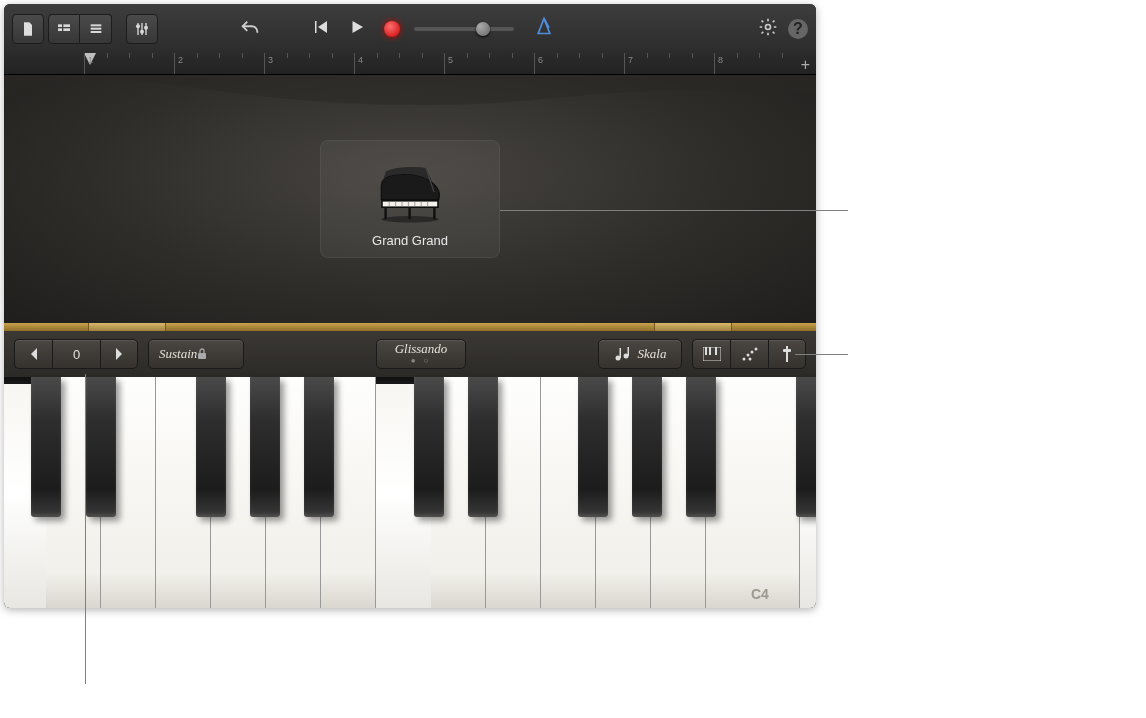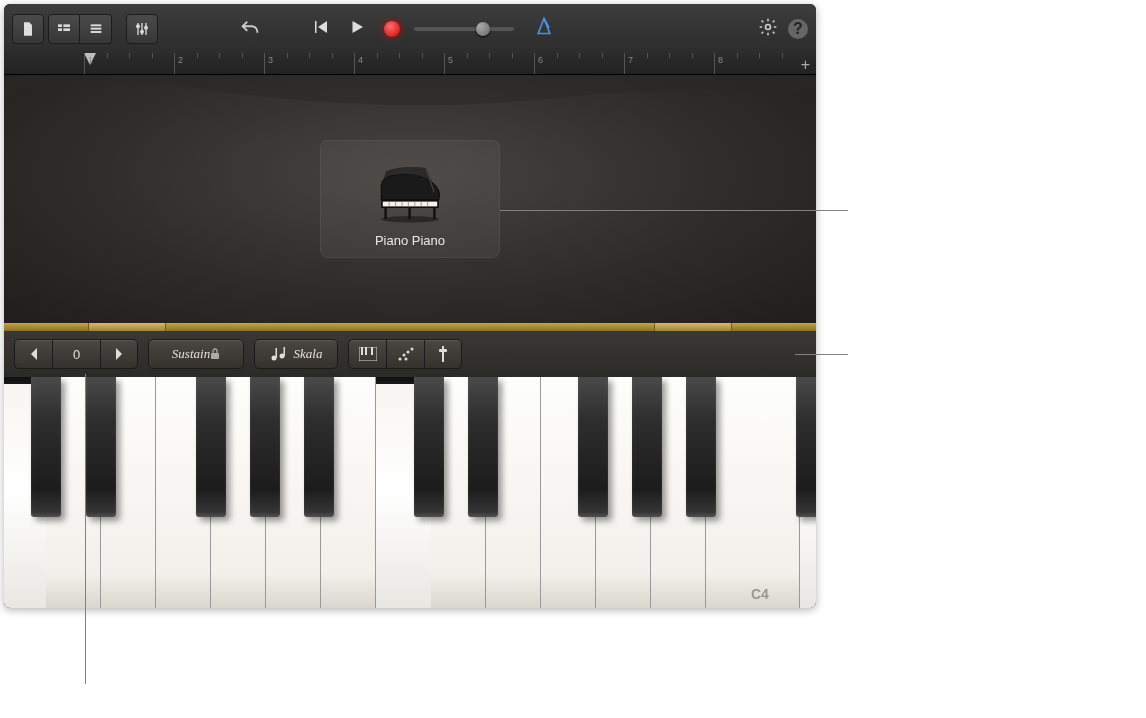--- a/index.html
+++ b/index.html
@@ -39,21 +39,21 @@
   .hinge.l{left:84px;} .hinge.r{right:84px;}
 
   
   .strip { height: 46px; background: linear-gradient(to bottom,#3b3834,#2c2a27); display:flex; align-items:center; padding: 0 10px; gap:10px; position:relative;}
   .seg { height:30px; background: linear-gradient(#4a4642,#35322e); border:1px solid #1a1a1a; border-radius:5px; color:#e4e0d8; display:flex; align-items:center; justify-content:center; font-size:13px; cursor:pointer; box-shadow: inset 0 1px 0 rgba(255,255,255,0.1);}
   .seg.sm { width:38px; }
   .oct { display:flex; }
   .oct .seg { border-radius:0; border-right:none;}
   .oct .seg:first-child{border-top-left-radius:5px;border-bottom-left-radius:5px;}
   .oct .seg:last-child{border-top-right-radius:5px;border-bottom-right-radius:5px;border-right:1px solid #1a1a1a;}
-  .seg.sustain { width:96px; font-style:italic; font-family: Georgia, serif; justify-content:center; padding:4px 10px;}
+  .seg.sustain { width:96px; font-style:italic; font-family: Georgia, serif; justify-content:flex-start; padding:4px 10px;}
   .seg.glis { width:90px; font-style:italic; font-family: Georgia, serif; flex-direction:column; line-height:12px; padding-top:2px;}
   .seg.skala { width:84px; font-style:italic; font-family: Georgia, serif; gap:6px;}
   .dots { font-size:8px; letter-spacing:3px; color:#888;}
   .trio { display:flex; }
   .trio .seg{border-radius:0;border-right:none;}
   .trio .seg:first-child{border-top-left-radius:5px;border-bottom-left-radius:5px;}
   .trio .seg:last-child{border-top-right-radius:5px;border-bottom-right-radius:5px;border-right:1px solid #1a1a1a;}
 
   
   .kbd { height: 231px; position:relative; background: linear-gradient(to bottom, #101010 0%, #181818 3%, #f7f6f2 3%, #fff 50%, #e8e7e2 100%);}
@@ -215,21 +215,21 @@
               <line x1="56" y1="42" x2="56" y2="48"></line>
               <line x1="64" y1="42" x2="64" y2="48"></line>
               <line x1="72" y1="42" x2="72" y2="48"></line>
           </g>
           <rect x="18" y="50" width="3" height="14" fill="#111"></rect>
           <rect x="79" y="50" width="3" height="14" fill="#111"></rect>
           <rect x="48" y="50" width="3" height="14" fill="#111"></rect>
           <line x1="70" y1="0" x2="80" y2="30" stroke="#444" stroke-width="1.5"></line>
         </svg>
       </div>
-      <div class="instr-label">Piano Piano</div>
+      <div class="instr-label">Grand Grand</div>
     </div>
   </div>
 
   <div class="gold">
     <div class="hinge l"></div>
     <div class="hinge r"></div>
   </div>
 
   <div class="strip">
     <div class="oct">
@@ -247,20 +247,26 @@
     </div>
 
     <div class="seg sustain">
       <span>Sustain</span>
       <svg width="10" height="12" viewBox="0 0 10 12" fill="#aaa">
           <rect x="1" y="5" width="8" height="6" rx="1"></rect>
           <path d="M3 5V3a2 2 0 114 0v2" fill="none" stroke="#aaa" stroke-width="1.3"></path>
         </svg>
     </div>
 
+    <div style="flex:1;display:flex;justify-content:center">
+      <div class="seg glis">
+        <span>Glissando</span>
+        <span class="dots">● ○</span>
+      </div>
+    </div>
 
     <div class="seg skala">
       <svg width="18" height="14" viewBox="0 0 18 14" fill="#ddd">
           <circle cx="4" cy="11" r="2.5"></circle>
           <rect x="5.5" y="1" width="1.5" height="10"></rect>
           <circle cx="12" cy="9" r="2.5"></circle>
           <rect x="13.5" y="0" width="1.5" height="9"></rect>
         </svg>
       <span>Skala</span>
     </div>

